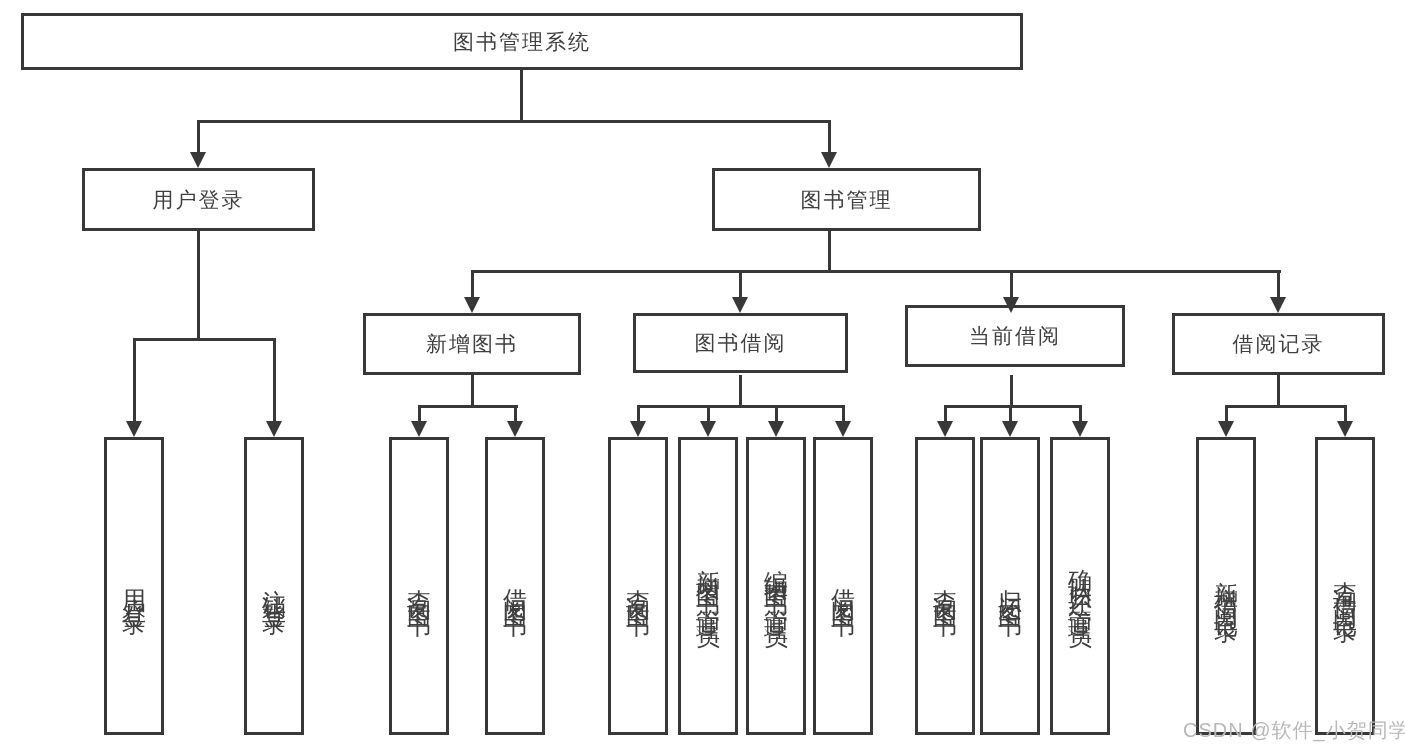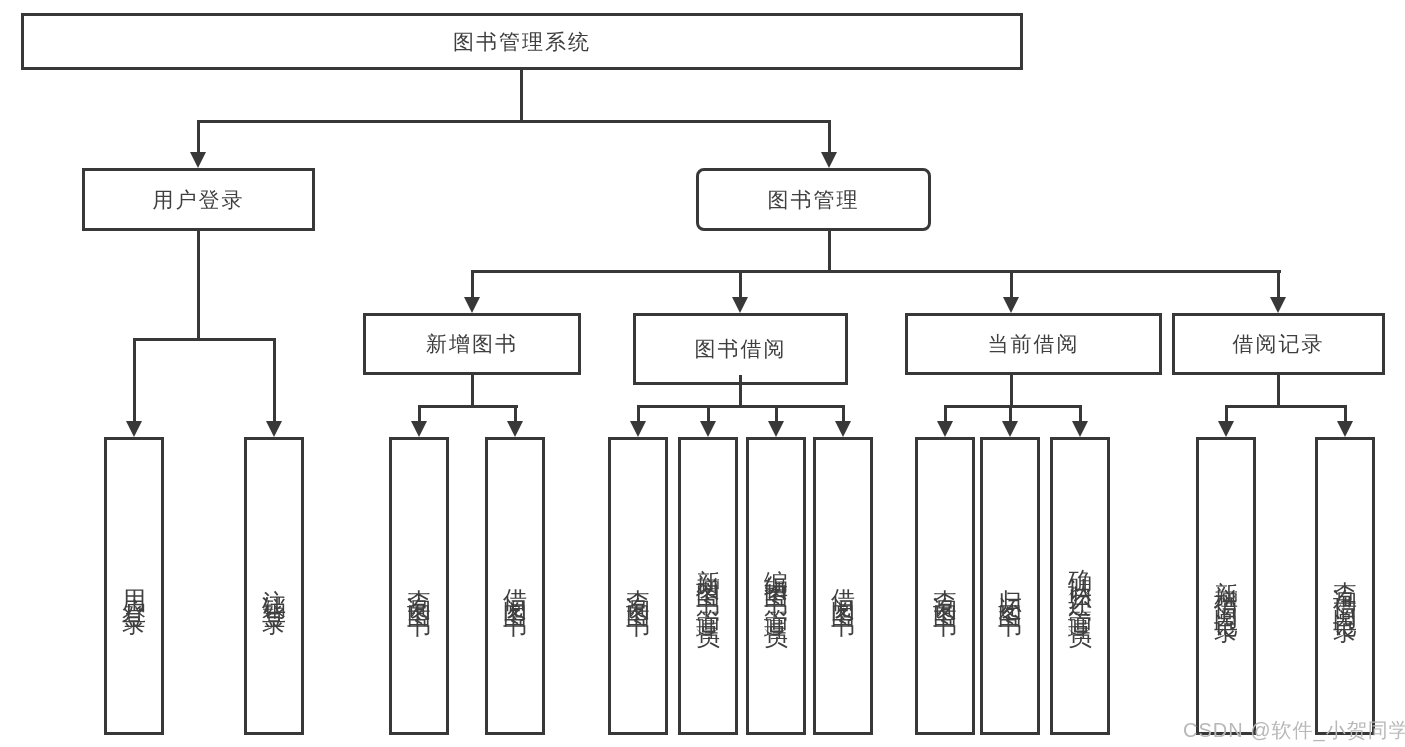--- a/index.html
+++ b/index.html
@@ -44,24 +44,24 @@
     color: #b8b8b8;
     font-size: 20px;
     letter-spacing: 1px;
     z-index: 5;
     white-space: nowrap;
   }
 
   
   #root { left: 21px;  top: 13px;  width: 1002px; height: 57px; }
   #l2a  { left: 82px;  top: 168px; width: 233px;  height: 63px; }
-  #l2b  { left: 696px; top: 168px; width: 235px;  height: 63px; border-radius: 8px; }
+  #l2b  { left: 712px; top: 168px; width: 269px;  height: 63px; }
   #l3a  { left: 363px; top: 313px; width: 218px;  height: 62px; }
-  #l3b  { left: 633px; top: 313px; width: 215px;  height: 72px; }
-  #l3c  { left: 905px; top: 313px; width: 257px;  height: 62px; }
+  #l3b  { left: 633px; top: 313px; width: 215px;  height: 60px; }
+  #l3c  { left: 905px; top: 305px; width: 220px;  height: 62px; }
   #l3d  { left: 1172px;top: 313px; width: 213px;  height: 62px; }
 
   
   .node.v { top: 437px; height: 298px; width: 60px; }
   #f1  { left: 104px; }
   #f2  { left: 244px; }
   #f3  { left: 389px; }
   #f4  { left: 485px; }
   #f5  { left: 608px; }
   #f6  { left: 678px; }

